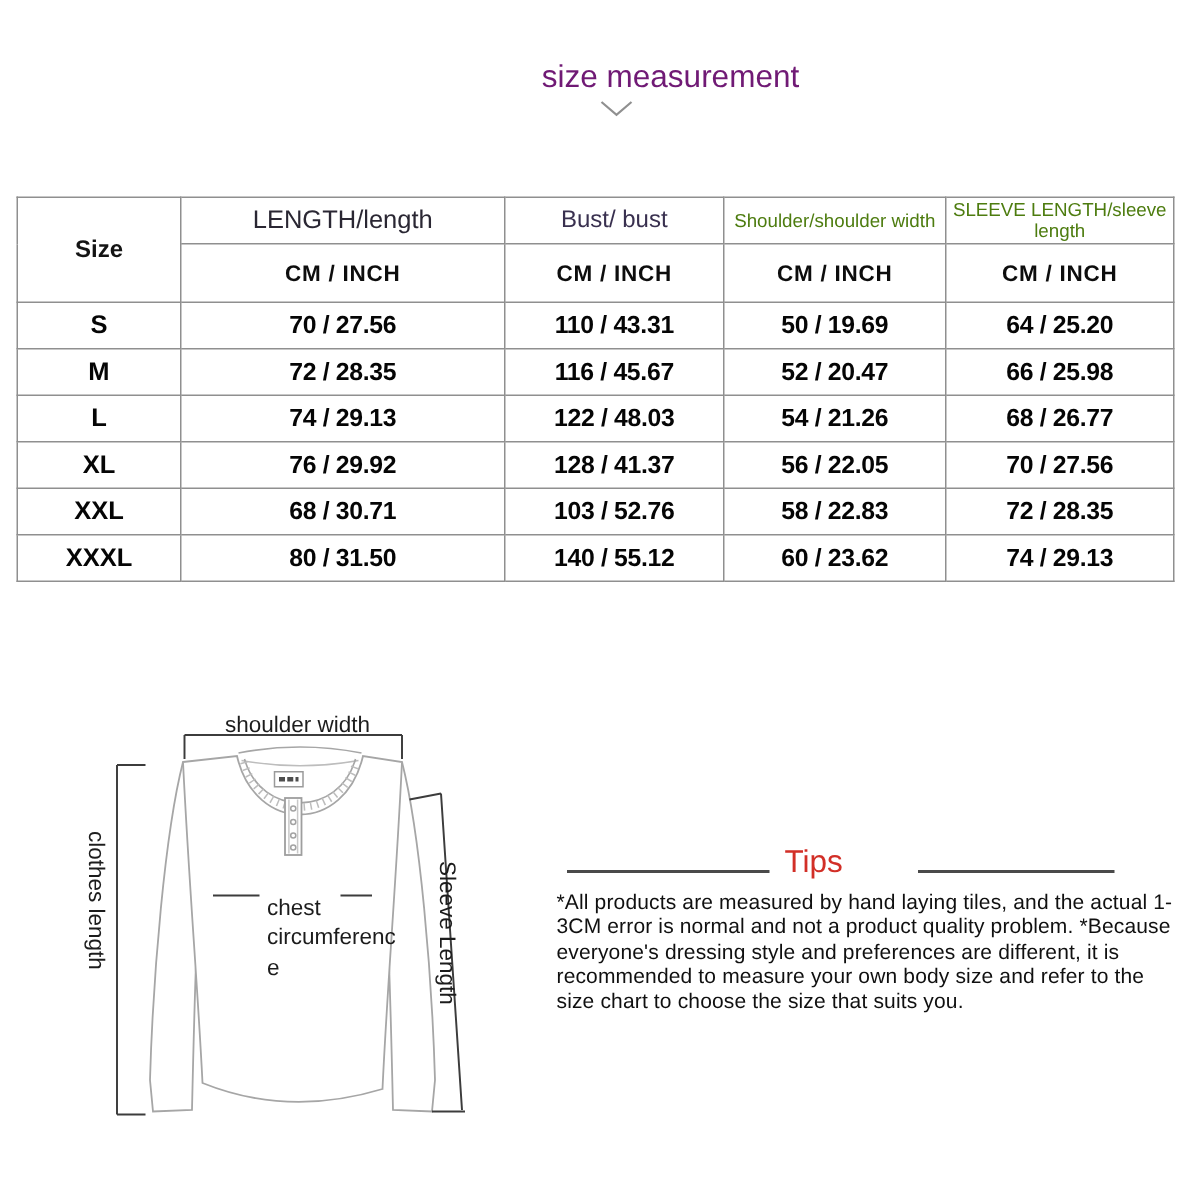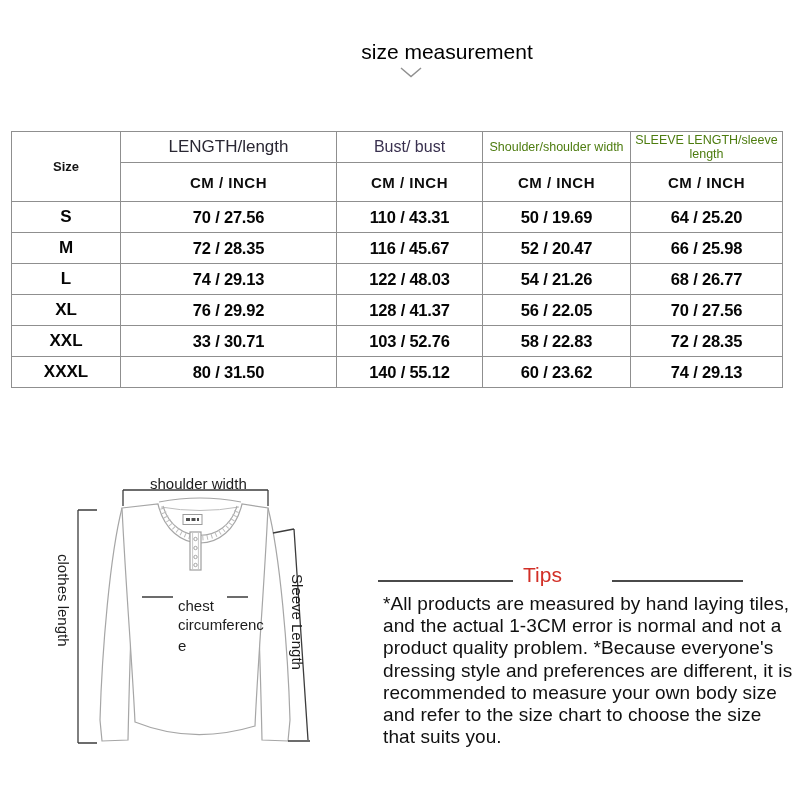--- a/index.html
+++ b/index.html
@@ -3,54 +3,54 @@
 <meta charset="utf-8">
 <style>
   html,body { margin:0; padding:0; }
   body {
     width:800px; height:800px; position:relative; background:#ffffff;
     font-family:"Liberation Sans", sans-serif; overflow:hidden; color:#1f1f1f;
   }
   
   .page-title {
     position:absolute; left:447px; top:40px; transform:translateX(-50%);
-    font-size:21px; color:#000000; white-space:nowrap;
+    font-size:21px; color:#701a75; white-space:nowrap;
   }
   .chevron { position:absolute; left:399px; top:66px; }
   
   table.size-table {
     position:absolute; left:11px; top:131px; width:771px;
     border-collapse:collapse; table-layout:fixed;
   }
   table.size-table td, table.size-table th {
     border:1px solid #8f8f8f; padding:0; text-align:center; vertical-align:middle;
     overflow:hidden;
   }
   tr.h1 { height:31px; } tr.h2 { height:39px; } tr.data { height:31px; }
-  .h-size  { font-weight:bold; font-size:13px; color:#141414; }
+  .h-size  { font-weight:bold; font-size:16px; color:#141414; }
   .h-main  { font-size:17px; font-weight:normal; color:#2a2733; }
   .h-bust  { font-size:16px; font-weight:normal; color:#39304f;margin-left:41px; }
   .h-small { font-size:12.5px; font-weight:normal; text-align:left; padding:1px 3px;
              line-height:1.12; color:#4d7c0f; }
   .h-unit  { font-weight:bold; font-size:15px; color:#0d0d0d; letter-spacing:0.5px; }
   .c-size  { font-weight:bold; font-size:17px; color:#050505; }
   .c-val   { font-weight:bold; font-size:16.5px; color:#050505; letter-spacing:-0.2px; }
   
   .shirt-svg { position:absolute; left:40px; top:440px; }
   .dg-label { position:absolute; font-size:15px; color:#1c1c1c; white-space:nowrap; }
   .dg-vert  { writing-mode:vertical-rl; white-space:nowrap; }
   .dg-wrap  { white-space:normal; width:92px; word-break:break-all; line-height:1.4;margin-top:20px; }
   
   .tips-heading { position:absolute; left:523px; top:563px; font-size:21px;
                   color:#d22f27; white-space:nowrap; }
   .tips-line { position:absolute; top:580px; height:2px; background:#4a4a4a; }
   .tips-line.l { left:378px; width:135px; }
   .tips-line.r { left:612px; width:131px; }
-  .tips-body { position:absolute; left:383px; top:593px; width:414px;
-               font-size:19px; line-height:1.17; color:#101010; letter-spacing:0.1px; }
+  .tips-body { position:absolute; left:371px; top:593px; width:414px;
+               font-size:14px; line-height:1.17; color:#101010; letter-spacing:0.1px; }
 </style>
 </head>
 <body>
 
 <div class="page-title">size measurement</div>
 <svg class="chevron" width="24" height="14" viewBox="0 0 24 14">
   <polyline points="2,2 12,10.5 22,2" fill="none" stroke="#909090" stroke-width="1.5"></polyline>
 </svg>
 
 <table class="size-table">
@@ -98,21 +98,21 @@
     </tr>
     <tr class="data">
       <td class="c-size">XL</td>
       <td class="c-val">76 / 29.92</td>
       <td class="c-val">128 / 41.37</td>
       <td class="c-val">56 / 22.05</td>
       <td class="c-val">70 / 27.56</td>
     </tr>
     <tr class="data">
       <td class="c-size">XXL</td>
-      <td class="c-val">33 / 30.71</td>
+      <td class="c-val">68 / 30.71</td>
       <td class="c-val">103 / 52.76</td>
       <td class="c-val">58 / 22.83</td>
       <td class="c-val">72 / 28.35</td>
     </tr>
     <tr class="data">
       <td class="c-size">XXXL</td>
       <td class="c-val">80 / 31.50</td>
       <td class="c-val">140 / 55.12</td>
       <td class="c-val">60 / 23.62</td>
       <td class="c-val">74 / 29.13</td>

